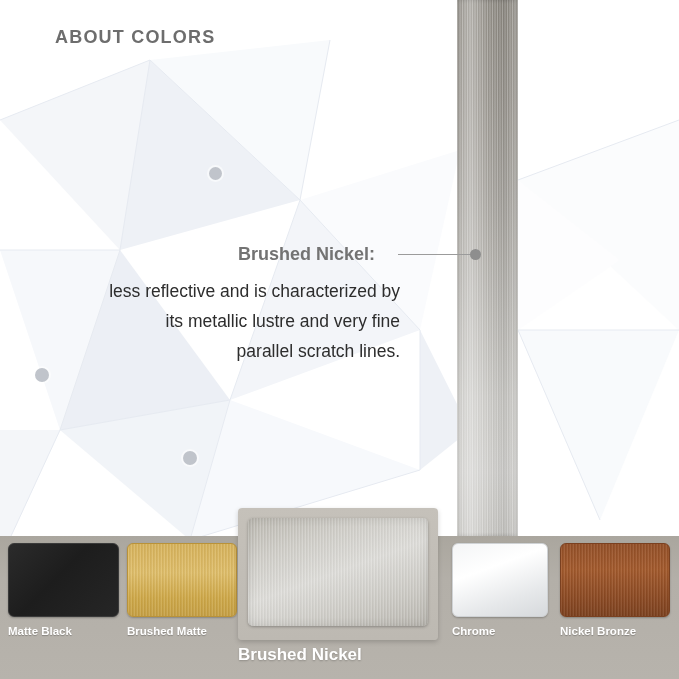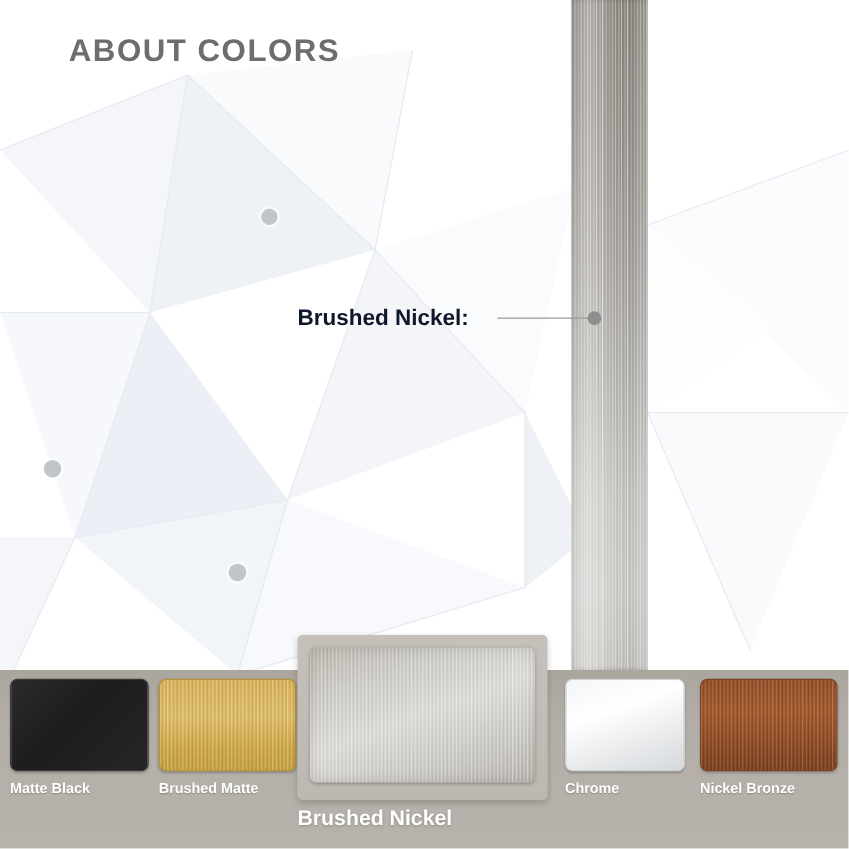--- a/index.html
+++ b/index.html
@@ -23,21 +23,21 @@
     position: absolute;
     left: 0; top: 0;
     width: 679px; height: 679px;
   }
 
   
   #page-title {
     position: absolute;
     left: 55px;
     top: 27px;
-    font-size: 25px;
+    font-size: 18px;
     font-weight: bold;
     letter-spacing: 1.2px;
     color: #6d6d6d;
     white-space: nowrap;
   }
 
   
   #nickel-bar {
     position: absolute;
     left: 457px;
@@ -74,21 +74,21 @@
       rgba(255,255,255,0.18) 100%);
   }
 
   
   #callout-label {
     position: absolute;
     left: 238px;
     top: 244px;
     font-size: 18px;
     font-weight: bold;
-    color: #0f172a;
+    color: #737373;
     white-space: nowrap;
   }
   #callout-line {
     position: absolute;
     left: 398px;
     top: 254px;
     width: 74px;
     height: 1px;
     background: #9b9b9b;
   }
@@ -275,20 +275,25 @@
   <div class="deco-dot" style="left:35px; top:368px; width:14px; height:14px;"></div>
   <div class="deco-dot" style="left:183px; top:451px; width:14px; height:14px;"></div>
 
   <div id="nickel-bar">
     <div id="nickel-bar-sheen"></div>
   </div>
 
   <div id="callout-label">Brushed Nickel:</div>
   <div id="callout-line"></div>
   <div id="callout-dot"></div>
+  <div id="callout-desc">
+    <div>less reflective and is characterized by</div>
+    <div>its metallic lustre and very fine</div>
+    <div>parallel scratch lines.</div>
+  </div>
 
   <div id="swatch-bar"></div>
 
   <div class="swatch sw-black"></div>
   <div class="swatch sw-gold"></div>
   <div class="swatch sw-chrome"></div>
   <div class="swatch sw-bronze"></div>
 
   <div id="swatch-nickel-frame"></div>
   <div id="swatch-nickel"></div>

